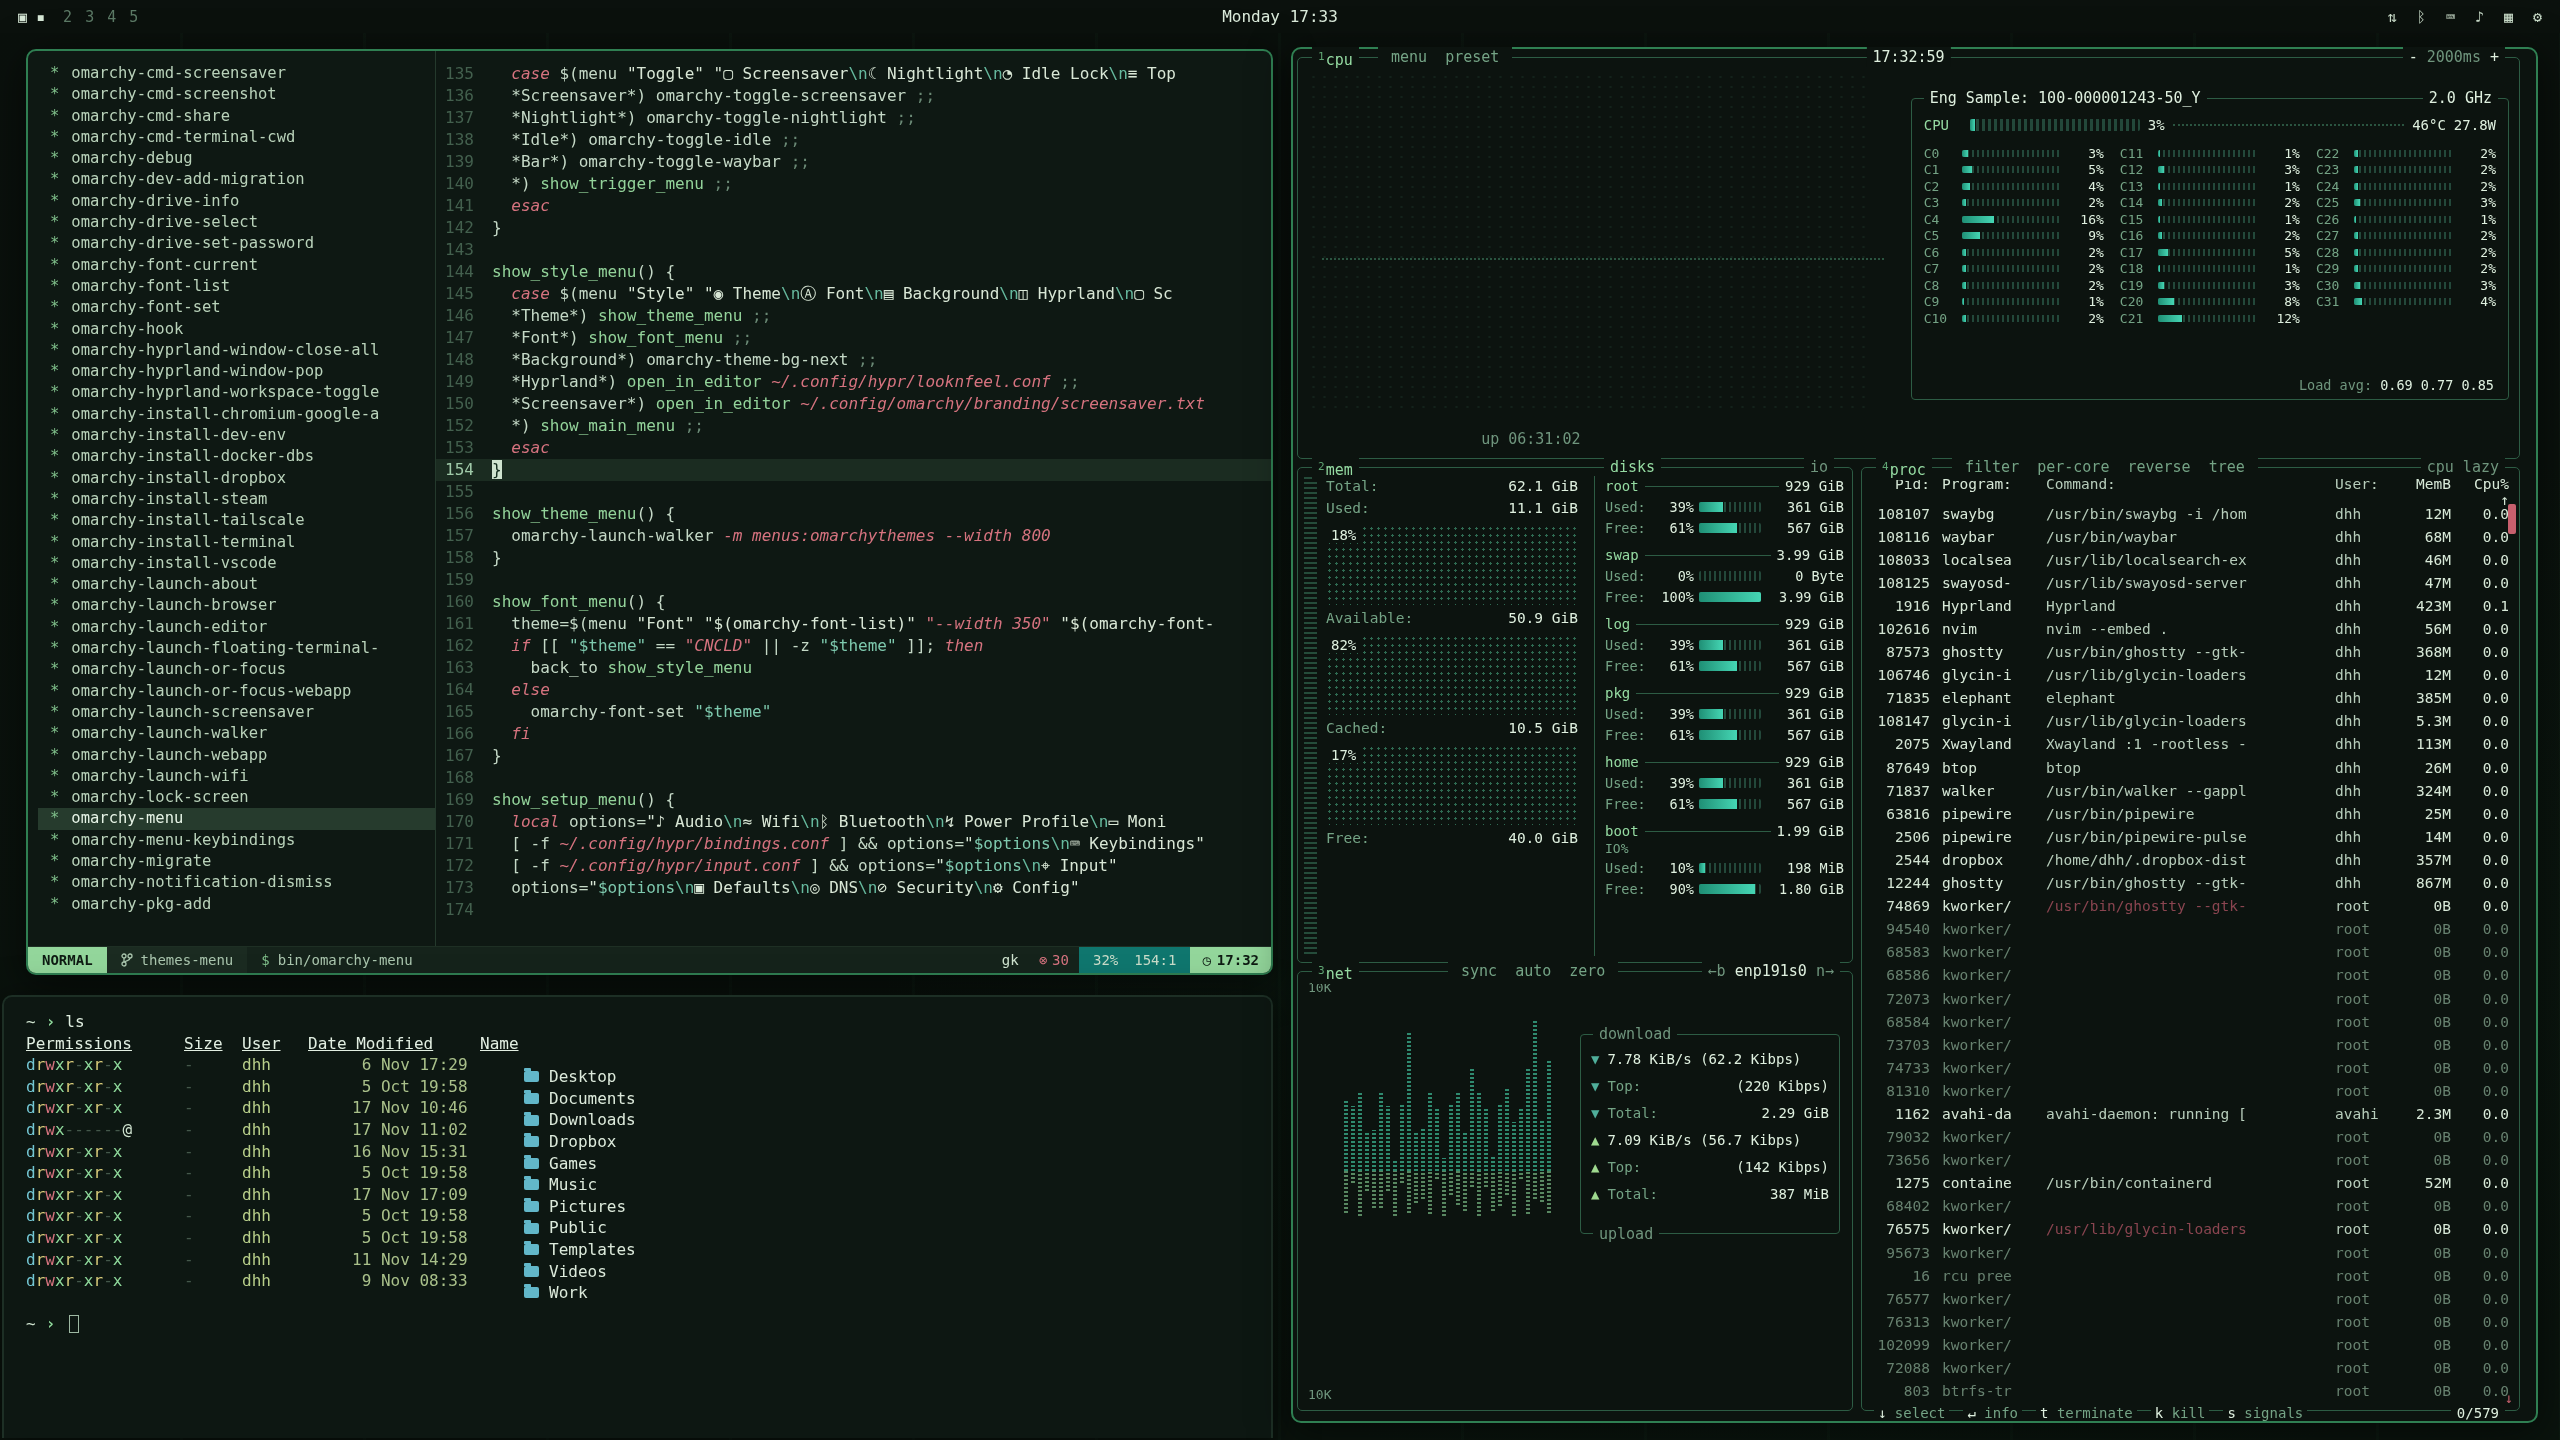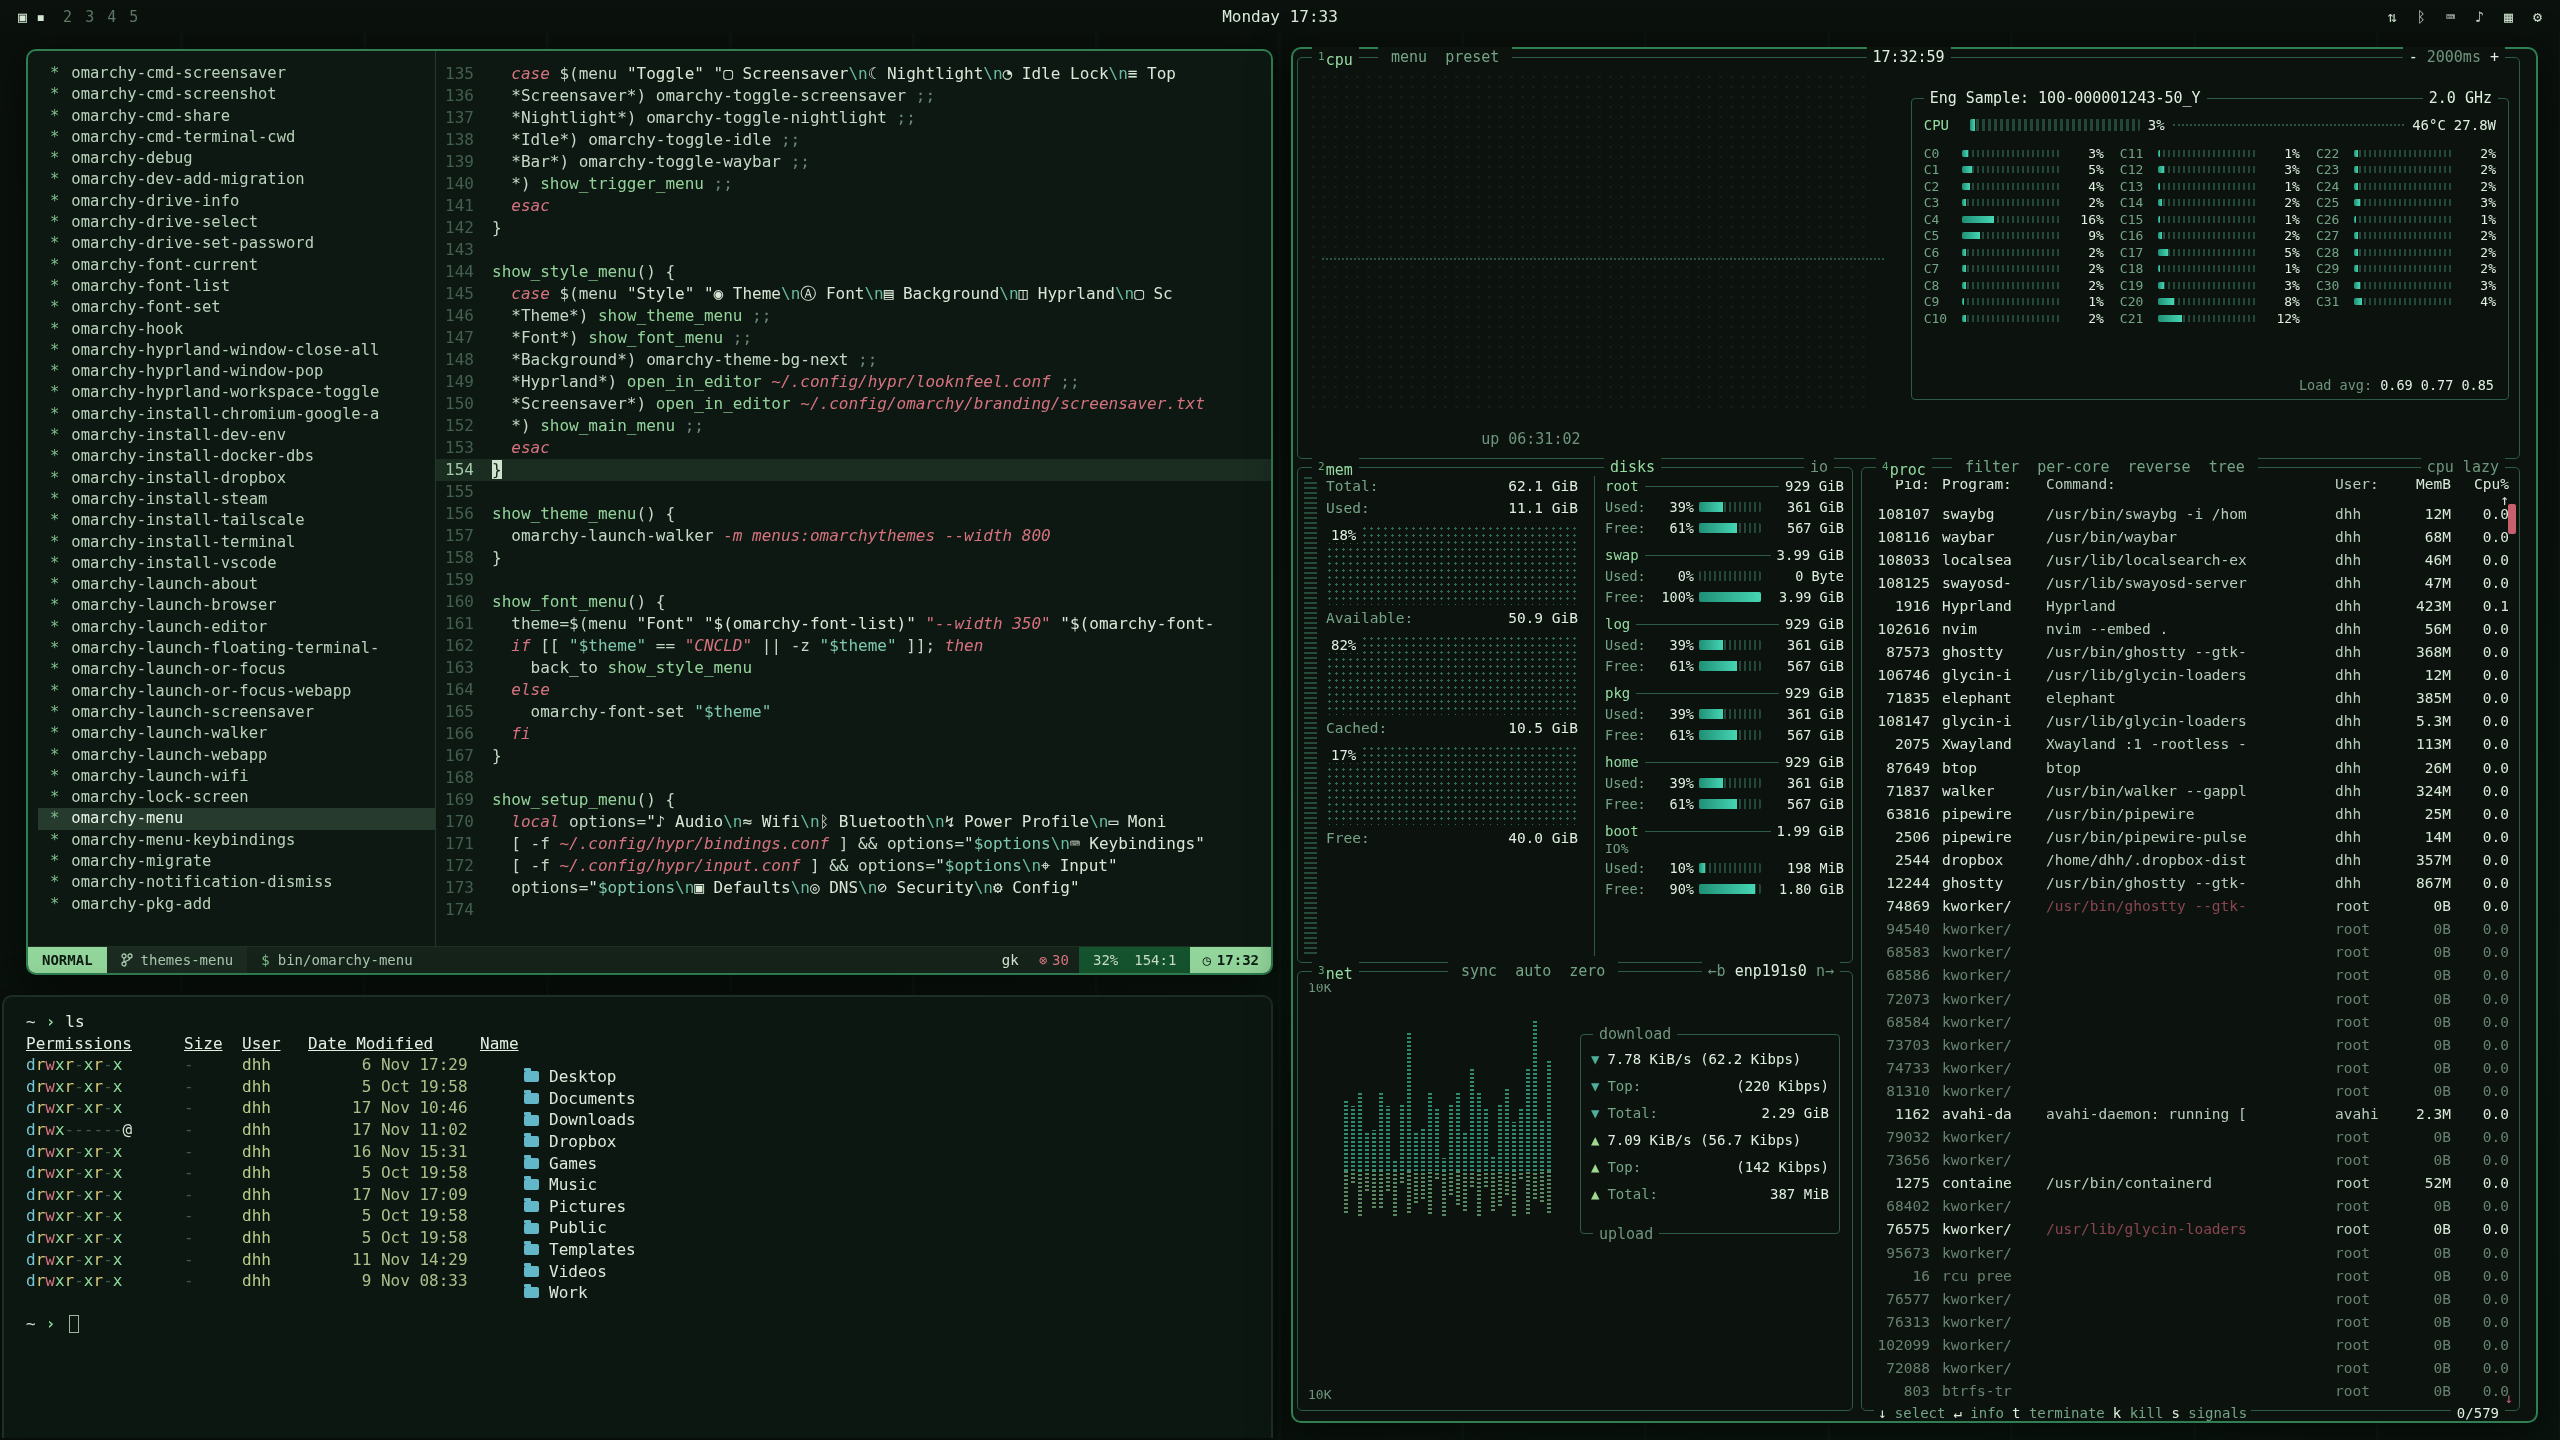--- a/index.html
+++ b/index.html
@@ -59,21 +59,21 @@
     display:flex; align-items:center; font-size:14px; color:#9db8a2; }
   .sb-mode { background:#93d69b; color:#0e1b13; font-weight:bold;
     padding:0 14px; height:100%; display:flex; align-items:center; }
   .sb-branch { background:#1b2b21; height:100%; display:flex; align-items:center;
     gap:8px; padding:0 14px; color:#aac6ae; }
   .sb-file { padding:0 14px; display:flex; gap:8px; color:#aac6ae; }
   .sb-file .ficon { color:#7fbf8a; }
   .sb-right { margin-left:auto; display:flex; align-items:center; height:100%; }
   .sb-keys { padding:0 10px; color:#cfe3cf; }
   .sb-diag { padding:0 10px; color:#d6737f; display:flex; gap:5px; }
-  .sb-pos { background:#14532d; height:100%; display:flex; align-items:center;
+  .sb-pos { background:#0f766e; height:100%; display:flex; align-items:center;
     gap:16px; padding:0 14px; color:#c9dcc9; }
   .sb-time { background:#93d69b; color:#0e1b13; font-weight:bold; height:100%;
     display:flex; align-items:center; gap:6px; padding:0 12px; }
 
   
   .term { left:2px; top:995px; width:1271px; height:443px;
     background:#0d1712; border:2px solid #1d2f25; border-bottom:none;
     border-radius:10px 10px 0 0; overflow:hidden; }
   .term-inner { padding:14px 22px; font-size:16px; line-height:21.6px; }
   .prompt-line { display:flex; gap:10px; align-items:center; height:21.6px; }
@@ -208,21 +208,21 @@
   .c-prog { width:104px; color:#d8e9d8; flex:none; overflow:hidden; }
   .c-cmd { flex:1; color:#b7cdbb; overflow:hidden; }
   .c-user { width:66px; color:#b7cdbb; flex:none; }
   .c-mem { width:58px; text-align:right; padding-right:8px; color:#d8e9d8; flex:none; }
   .c-cpu { width:50px; text-align:right; color:#d8e9d8; flex:none; }
   .pdim span { color:#67816f; }
   .c-cmd.ghost { color:#8a4550; }
   .pscroll { position:absolute; right:3px; top:36px; width:8px; height:30px;
     background:#c75f6d; border-radius:2px; }
   .pdown { position:absolute; right:6px; bottom:4px; color:#c75f6d; font-size:14px; }
-  .pfoot { position:absolute; bottom:-11px; left:12px; display:flex; }
+  .pfoot { position:absolute; bottom:-11px; left:12px; display:flex; gap:14px; }
   .pfk { background:#0c130f; padding:0 4px; color:#74a385; font-size:14px; }
   .pfk b { color:#dff0df; font-weight:normal; }
   .pcount { position:absolute; bottom:-11px; right:14px; background:#0c130f;
     padding:0 6px; color:#dff0df; font-size:14px; }
 </style>
 </head>
 <body>
 
 <div class="desktop">
 

